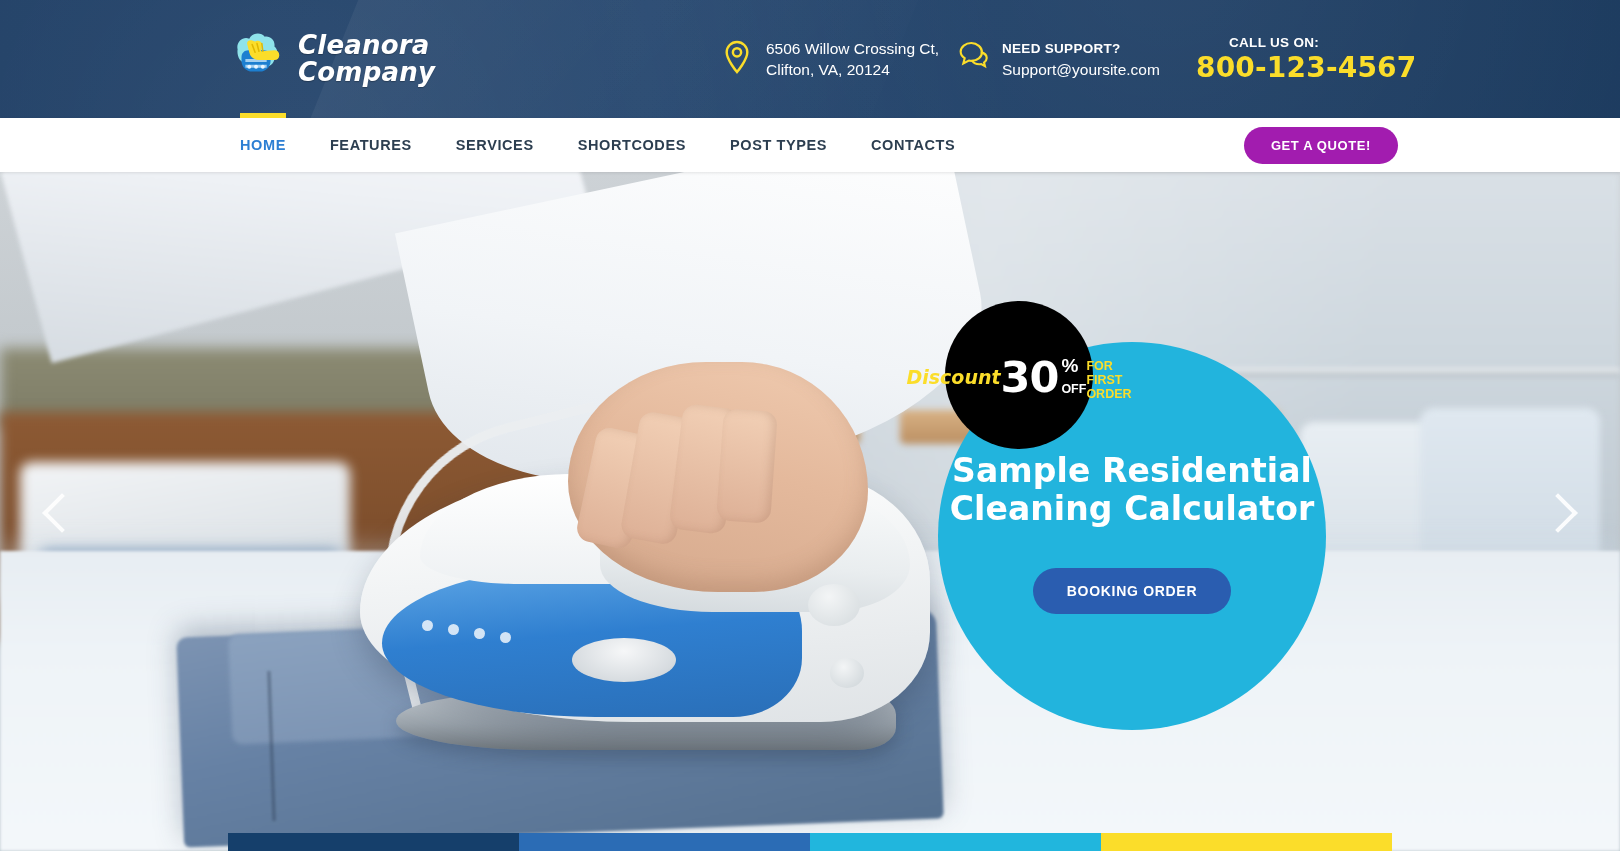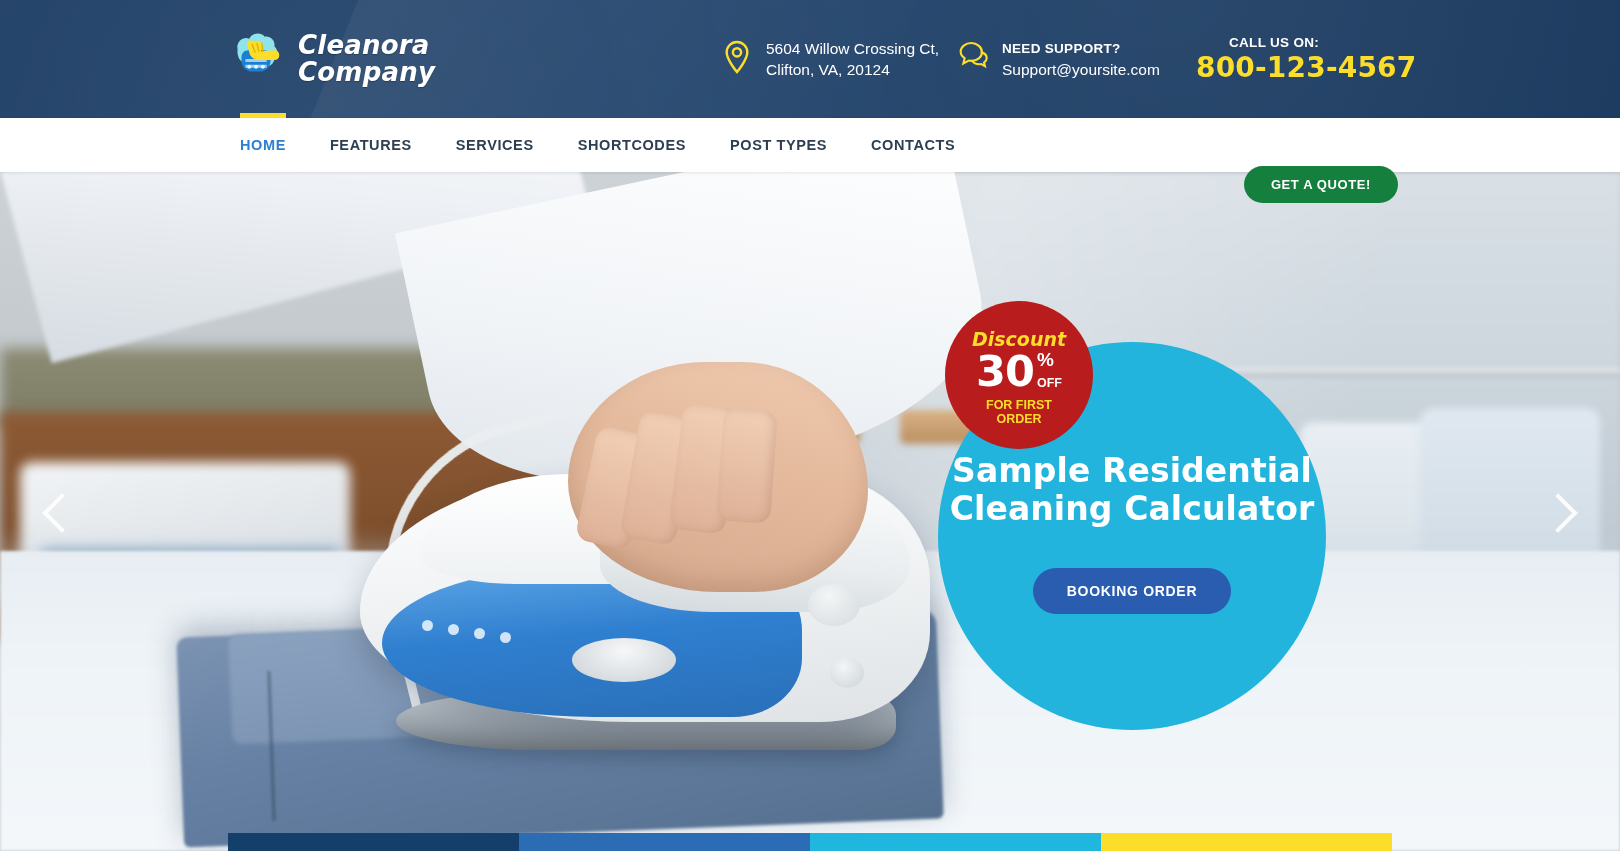--- a/index.html
+++ b/index.html
@@ -83,25 +83,24 @@
   .nav-item.active { color: #2d7fd3; }
   .nav-item.active::before {
     content: ""; position: absolute;
     left: 12px; right: 22px; top: -5px; height: 5px;
     background: #fbdd2a;
   }
   .quote-btn {
     position: absolute; right: 222px; top: 9px;
     height: 37px; padding: 0 27px;
     display: flex; align-items: center; justify-content: center;
-    background: #15803d; color: #ffffff;
+    background: #a21caf; color: #ffffff;
     font-size: 13px; font-weight: bold; letter-spacing: .6px;
     border-radius: 19px; cursor: pointer;
     white-space: nowrap;
-    margin-top: 39px;
   }
 
   
   .hero {
     position: absolute; left: 0; top: 172px;
     width: 1620px; height: 679px;
     overflow: hidden;
     background: #b8c4cc;
   }
   
@@ -307,42 +306,42 @@
     height: 46px; padding: 0 34px;
     display: flex; align-items: center; justify-content: center;
     background: #2a5db0; color: #ffffff;
     font-size: 14px; font-weight: bold; letter-spacing: .7px;
     border-radius: 24px; cursor: pointer; white-space: nowrap;
   }
   .circle-badge {
     position: absolute; left: 945px; top: 129px;
     width: 148px; height: 148px;
     border-radius: 50%;
-    background: #b91c1c;
+    background: #000000;
     z-index: 4;
-    display: flex; flex-direction: column;
+    display: flex; flex-direction: row;
     align-items: center; justify-content: center;
     padding-top: 4px;
   }
   .circle-badge .disc {
     color: #fbdd2a; font-size: 19px; font-weight: bold; font-style: italic;
     line-height: 21px;
     font-family: "DejaVu Sans", sans-serif;
   }
   .circle-badge .row { display: flex; align-items: flex-start; color: #ffffff; line-height: 1; }
   .circle-badge .num {
     font-size: 43px; font-weight: bold; letter-spacing: -1px;
     font-family: "DejaVu Sans", sans-serif;
   }
   .circle-badge .pctwrap { display: flex; flex-direction: column; align-items: flex-start; margin-left: 3px; margin-top: 1px; }
   .circle-badge .pct { font-size: 19px; font-weight: bold; line-height: 18px; }
   .circle-badge .off { font-size: 12.5px; font-weight: bold; line-height: 13px; margin-top: 8px; }
   .circle-badge .ffo {
     color: #fbdd2a; font-size: 12.5px; font-weight: bold; line-height: 14px;
-    text-align: center; margin-top: 5px; white-space: pre-line;
+    text-align: left; margin-top: 5px; white-space: pre-line;
   }
 
   
   .colorbars {
     position: absolute; left: 228px; bottom: 0;
     width: 1164px; height: 18px;
     display: flex; z-index: 6;
   }
   .colorbars > div { flex: 1 1 0; height: 100%; }
 </style>
@@ -369,21 +368,21 @@
   </div>
 
   <div class="contact contact-addr">
     <div class="ic">
       <svg viewBox="0 0 32 36" width="30" height="34">
         <path d="M16 2C9.9 2 5 6.9 5 13c0 8 11 21 11 21s11-13 11-21c0-6.1-4.9-11-11-11z" fill="none" stroke="#fbdd2a" stroke-width="2.6"></path>
         <circle cx="16" cy="13" r="4.4" fill="none" stroke="#fbdd2a" stroke-width="2.6"></circle>
       </svg>
     </div>
     <div class="lines">
-      <div>5604 Willow Crossing Ct,</div>
+      <div>6506 Willow Crossing Ct,</div>
       <div>Clifton, VA, 20124</div>
     </div>
   </div>
 
   <div class="contact contact-sup">
     <div class="ic">
       <svg viewBox="0 0 36 34" width="32" height="31">
         <path d="M15 3C8.4 3 3 7.3 3 12.6c0 3 1.8 5.7 4.5 7.4L6 26l6.2-3.3c.9.2 1.9.3 2.8.3 6.6 0 12-4.3 12-9.6S21.6 3 15 3z" fill="none" stroke="#fbdd2a" stroke-width="2.4"></path>
         <path d="M25.5 13.2c4 1 6.8 3.6 6.8 6.7 0 2-1.2 3.8-3 5l1 4-4.2-2.2c-.7.1-1.4.2-2.1.2-3.6 0-6.7-1.6-8-3.9" fill="none" stroke="#fbdd2a" stroke-width="2.4"></path>
       </svg>

